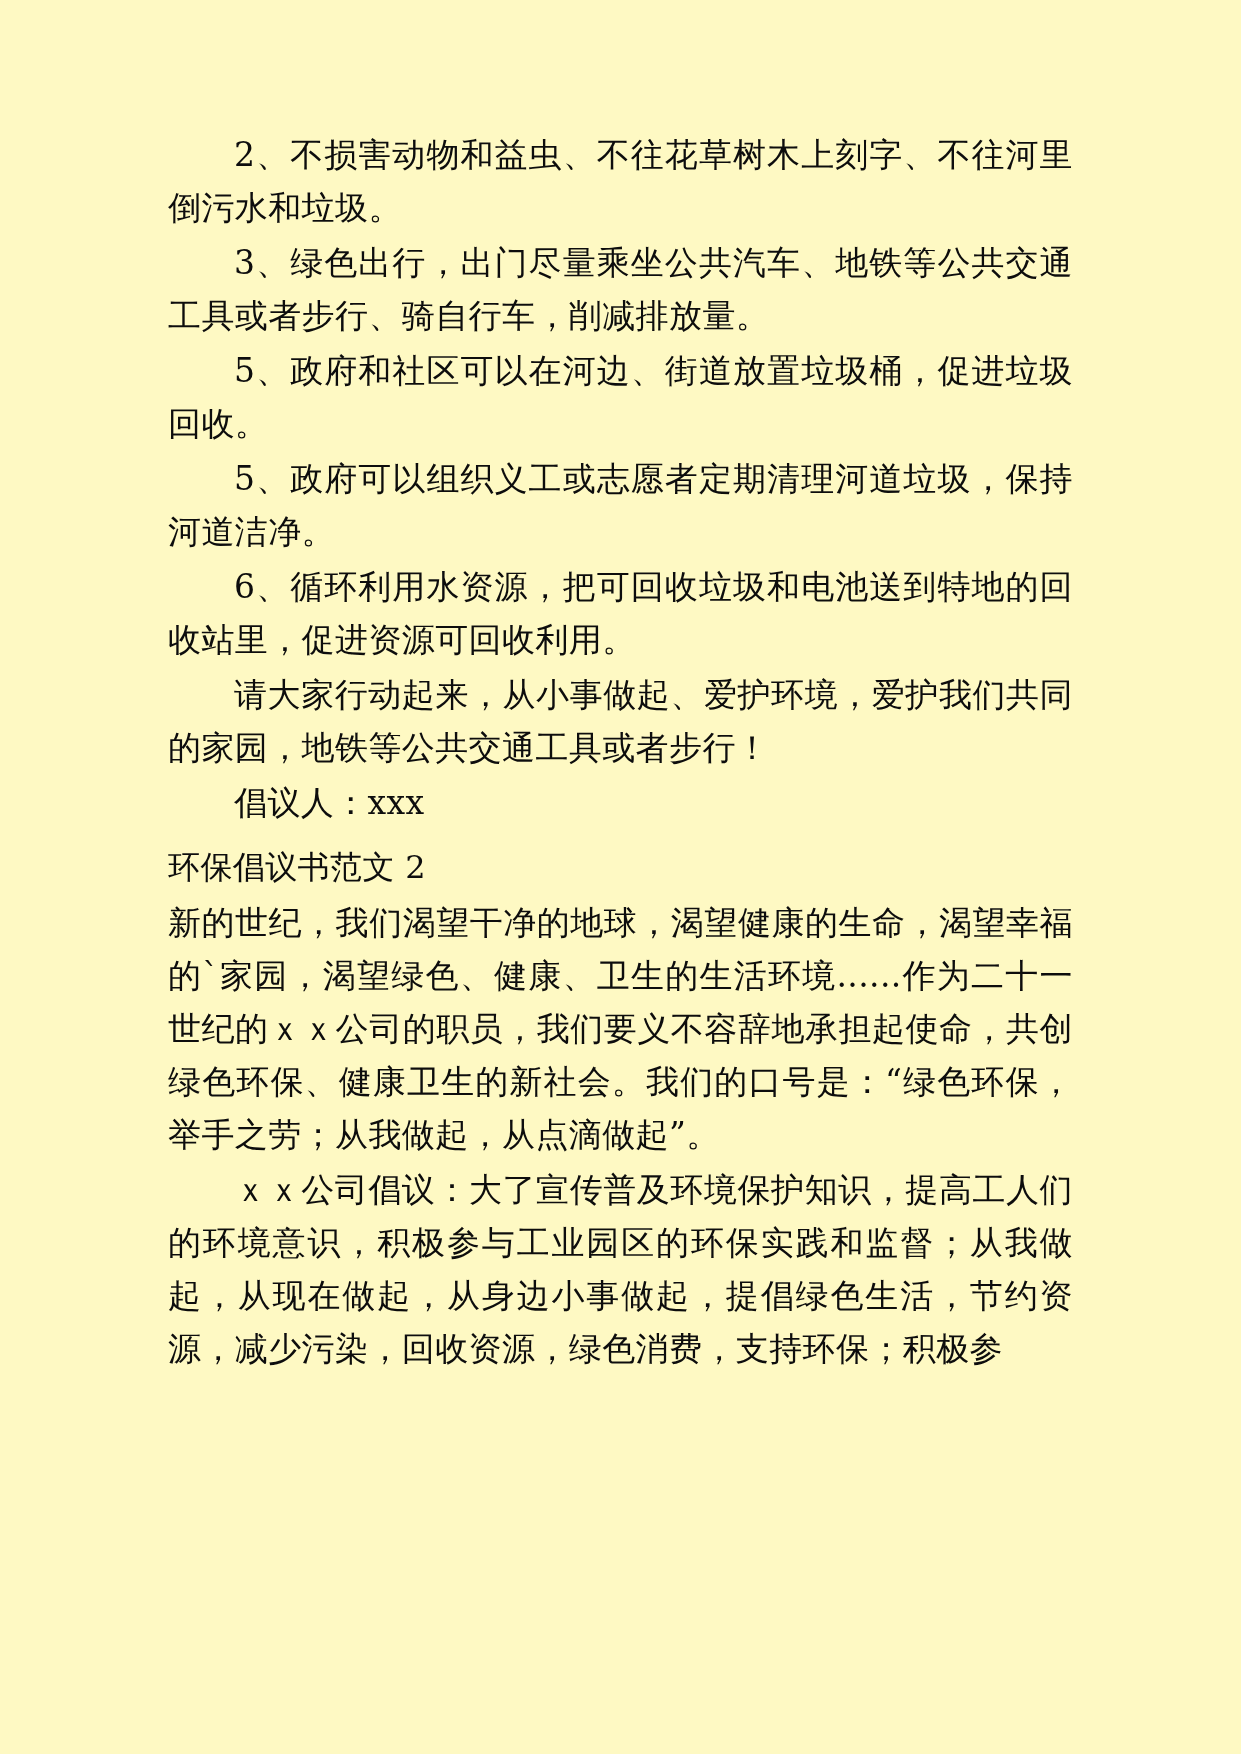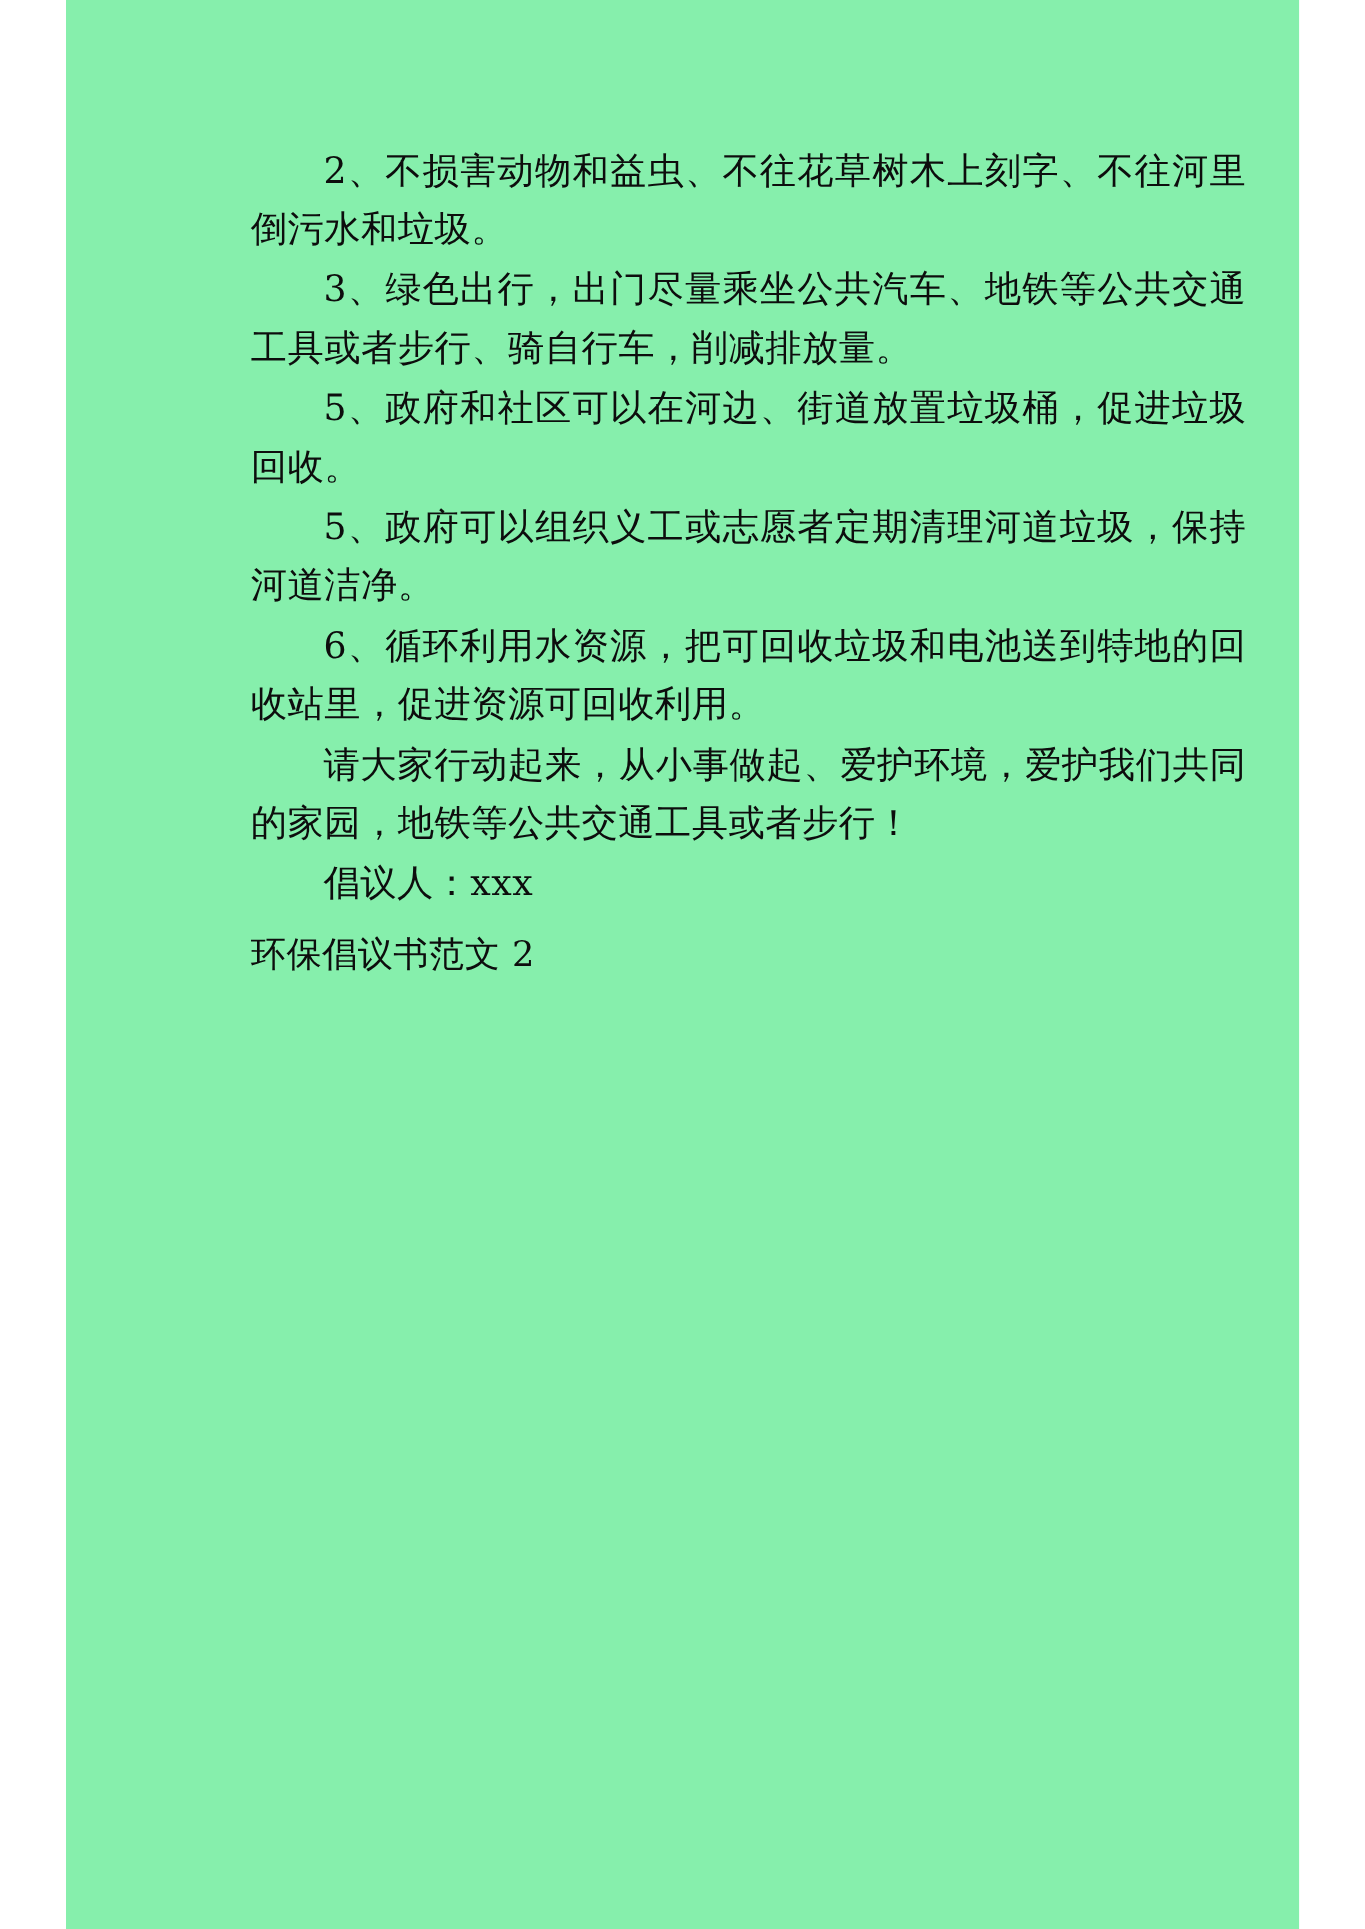--- a/index.html
+++ b/index.html
@@ -3,23 +3,23 @@
 <meta charset="utf-8">
 <title>环保倡议书范文</title>
 <style>
   html, body {
     margin: 0;
     padding: 0;
     background: #ffffff;
   }
   .page {
     position: relative;
-    width: 1121px;
+    width: 1241px;
     height: 1754px;
-    background: #86efac;
+    background: #fef9c3;
     margin: 0 auto;
     overflow: hidden;
     box-sizing: border-box;
   }
   .content {
     position: absolute;
     left: 168px;
     top: 128px;
     width: 905px;
   }
@@ -68,15 +68,17 @@
     <p class="para indent">3、绿色出行，出门尽量乘坐公共汽车、地铁等公共交通工具或者步行、骑自行车，削减排放量。</p>
     <p class="para indent">5、政府和社区可以在河边、街道放置垃圾桶，促进垃圾回收。</p>
     <p class="para indent">5、政府可以组织义工或志愿者定期清理河道垃圾，保持河道洁净。</p>
     <p class="para indent">6、循环利用水资源，把可回收垃圾和电池送到特地的回收站里，促进资源可回收利用。</p>
     <p class="para indent">请大家行动起来，从小事做起、爱护环境，爱护我们共同的家园，地铁等公共交通工具或者步行！</p>
 
     <p class="sign">倡议人：xxx</p>
 
     <p class="heading">环保倡议书范文 2</p>
 
+    <p class="para noindent">新的世纪，我们渴望干净的地球，渴望健康的生命，渴望幸福的`家园，渴望绿色、健康、卫生的生活环境......作为二十一世纪的ｘｘ公司的职员，我们要义不容辞地承担起使命，共创绿色环保、健康卫生的新社会。我们的口号是：“绿色环保，举手之劳；从我做起，从点滴做起”。</p>
+    <p class="para indent">ｘｘ公司倡议：大了宣传普及环境保护知识，提高工人们的环境意识，积极参与工业园区的环保实践和监督；从我做起，从现在做起，从身边小事做起，提倡绿色生活，节约资源，减少污染，回收资源，绿色消费，支持环保；积极参</p>
 
   </div>
 </div>
 
 </body></html>

